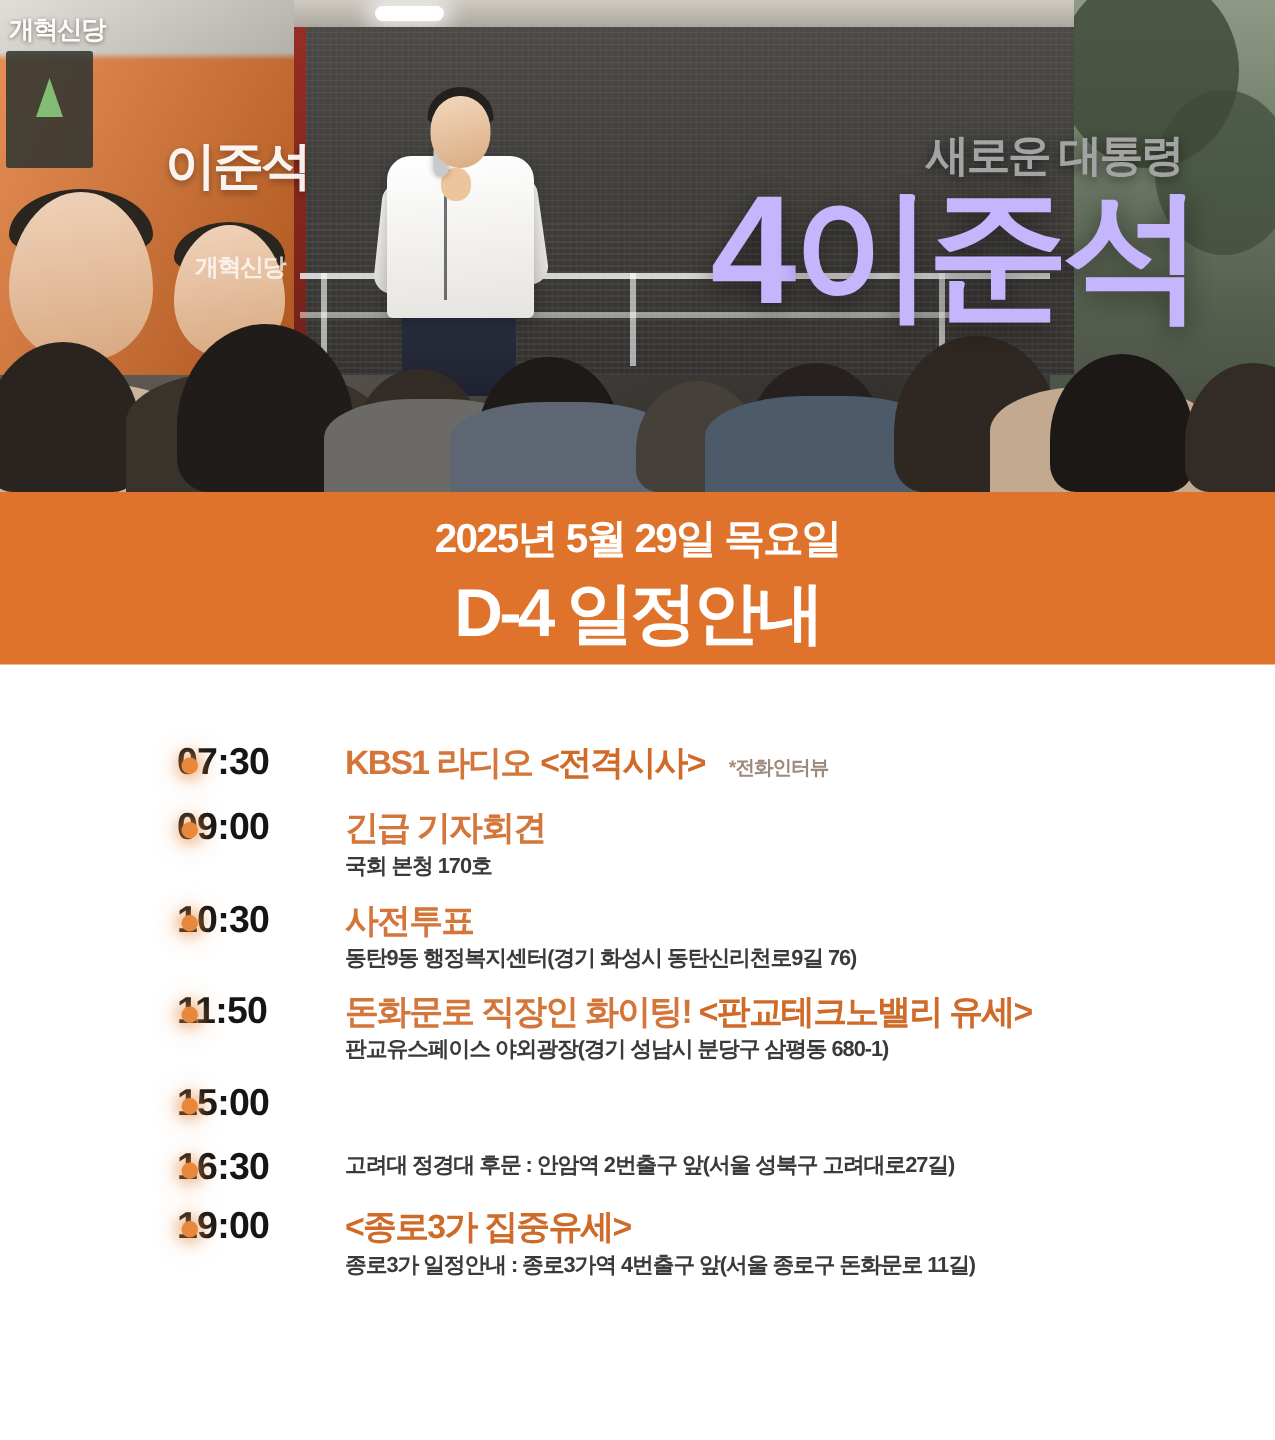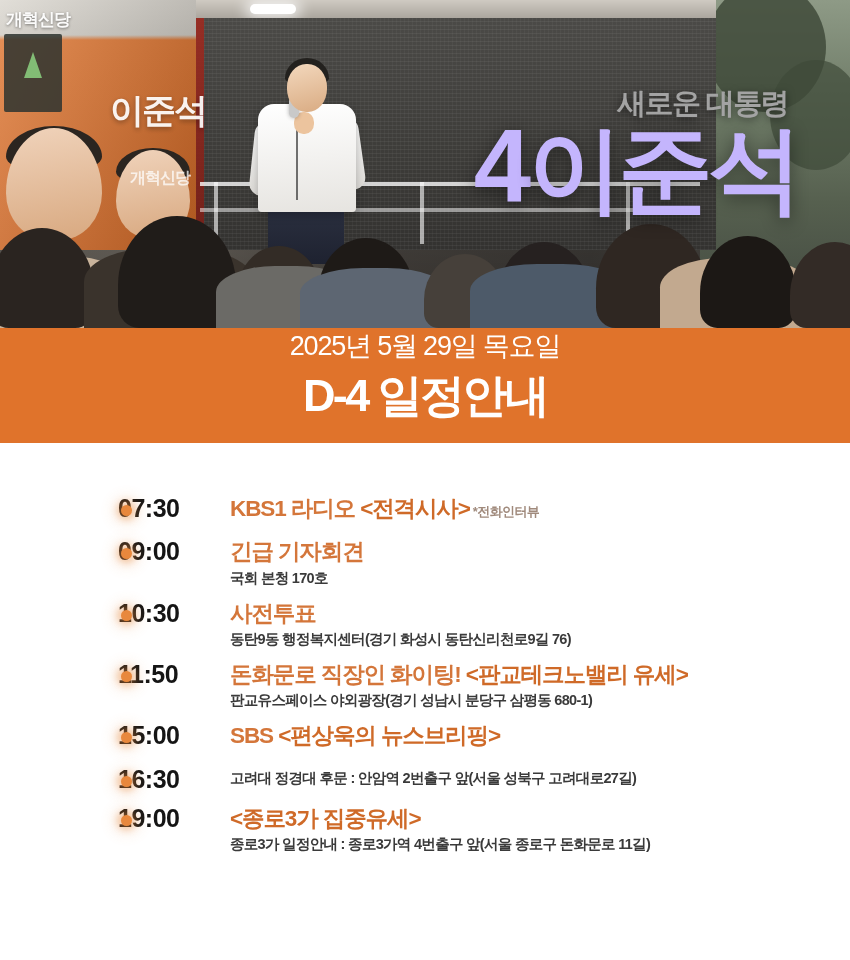--- a/index.html
+++ b/index.html
@@ -97,37 +97,37 @@
   .hero-sub { position:absolute; right:62px; top:84px; font-size:29px; font-weight:800;
       color:#a3a3a3; letter-spacing:-1.6px; text-shadow:0 2px 8px rgba(0,0,0,.55); }
   .hero-name { position:absolute; right:52px; top:118px; font-size:95px; font-weight:700;
       color:#c4b5fd; letter-spacing:-5px; line-height:.96;
       text-shadow:0 4px 18px rgba(0,0,0,.45); white-space:nowrap; }
   .hero-name .num { font-size:103px; margin-right:2px; }
 
   
   .band { position:absolute; left:0; top:328px; width:850px; height:115px;
       background:#e0732b; text-align:center; }
-  .band-date { font-size:27px; font-weight:400; color:#fff; letter-spacing:-1.2px; }
+  .band-date { padding-top:13px; font-size:27px; font-weight:700; color:#fff; letter-spacing:-1.2px; }
   .band-title { margin-top:2px; font-size:45px; font-weight:900; color:#fff; letter-spacing:-2.6px; }
 
   
   .list { position:absolute; left:0; top:443px; width:850px; height:517px; padding:52px 0 0 0; }
   .row { position:relative; display:flex; align-items:flex-start; padding-left:118px; margin-bottom:16px; }
   .row:last-child { margin-bottom:0; }
   .bullet { position:absolute; left:121px; top:10px; width:11px; height:11px; border-radius:50%;
       background:#e8883d;
       box-shadow:0 0 7px 4px rgba(232,136,61,.38), 0 0 14px 8px rgba(232,136,61,.16); }
   .time { flex:0 0 auto; width:112px; font-size:25px; font-weight:900; color:#151515;
       letter-spacing:-.5px; line-height:1.08; font-family:"Liberation Sans",sans-serif; }
   .texts { flex:1 1 auto; min-width:0; }
   .title-line { font-size:22.5px; font-weight:800; color:#d4763a; letter-spacing:-1.1px;
       line-height:1.22; white-space:nowrap; }
   .title-line .em { color:#cf6a28; font-weight:900; }
-  .title-line .note { color:#a08a7c; font-size:13px; font-weight:700; letter-spacing:-.6px; margin-left:3px; }
+  .title-line .note { color:#a08a7c; font-size:13px; font-weight:700; letter-spacing:-.6px; margin-left:16px; }
   .sub-line { margin-top:3px; font-size:14.5px; font-weight:700; color:#3a3a3a;
       letter-spacing:-.7px; line-height:1.3; white-space:nowrap; }
   .row.has-sub { margin-bottom:12px; }
 </style>
 </head>
 <body>
 
 <div class="hero">
   <div class="hero-bg"></div>
 
@@ -222,23 +222,20 @@
       <span class="bullet"></span>
       <div class="time">11:50</div>
       <div class="texts">
         <div class="title-line"><span>돈화문로 직장인 화이팅! </span><span class="em">&lt;판교테크노밸리 유세&gt;</span></div>
         <div class="sub-line">판교유스페이스 야외광장(경기 성남시 분당구 삼평동 680-1)</div>
       </div>
     </div>
     <div class="row">
       <span class="bullet"></span>
       <div class="time">15:00</div>
-      <div class="texts">
-        <div class="title-line"><span>SBS </span><span class="em">&lt;편상욱의 뉴스브리핑&gt;</span></div>
-      </div>
     </div>
     <div class="row has-sub">
       <span class="bullet"></span>
       <div class="time">16:30</div>
       <div class="texts">
         <div class="sub-line">고려대 정경대 후문 : 안암역 2번출구 앞(서울 성북구 고려대로27길)</div>
       </div>
     </div>
     <div class="row has-sub">
       <span class="bullet"></span>

